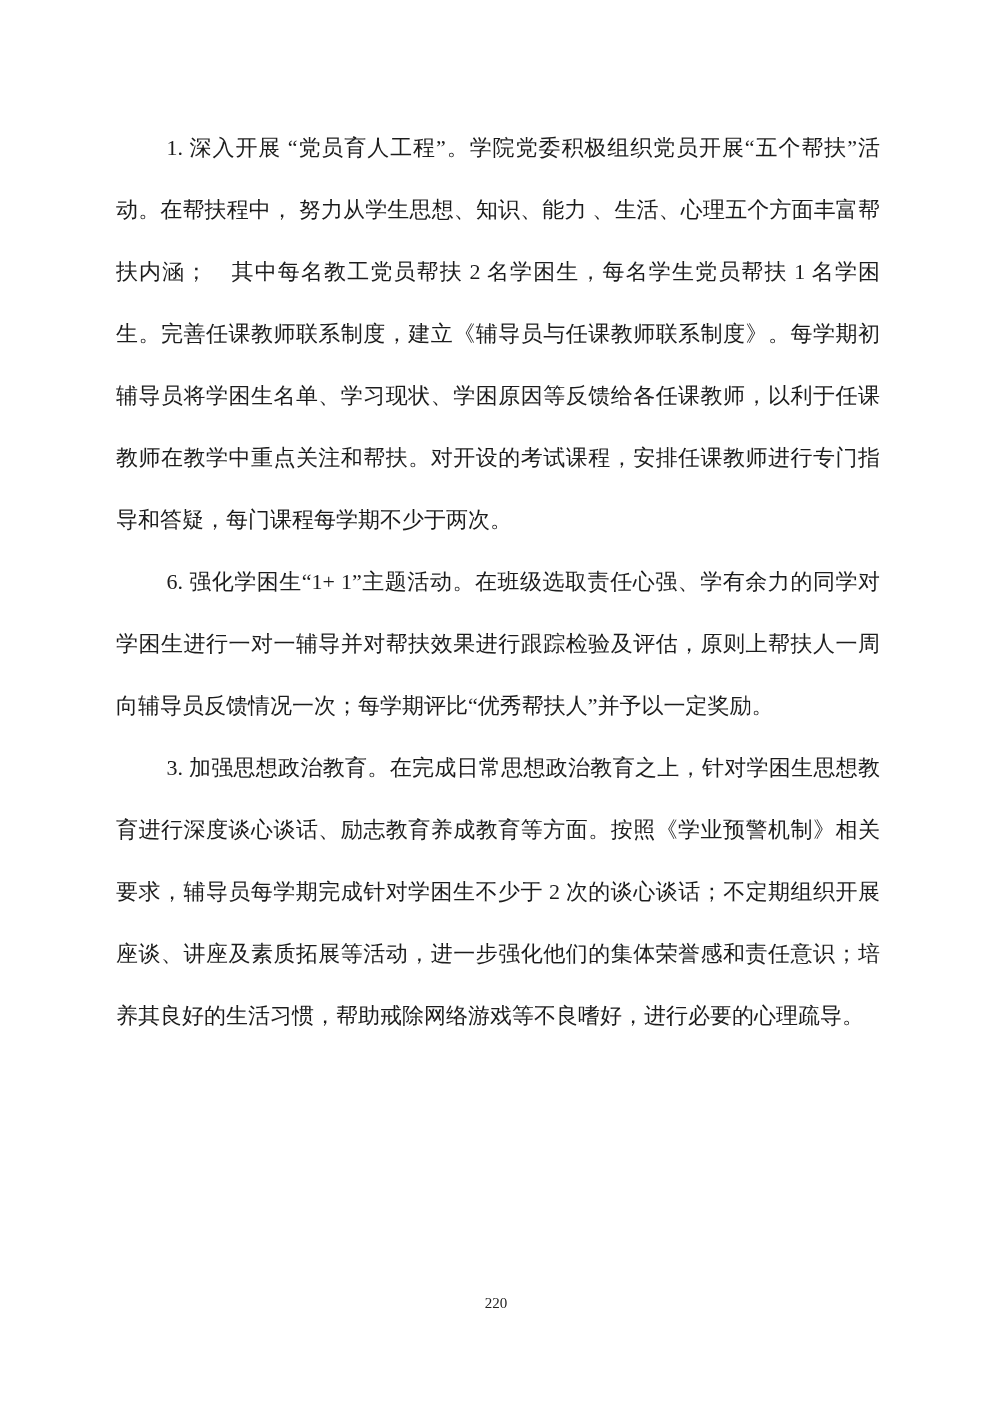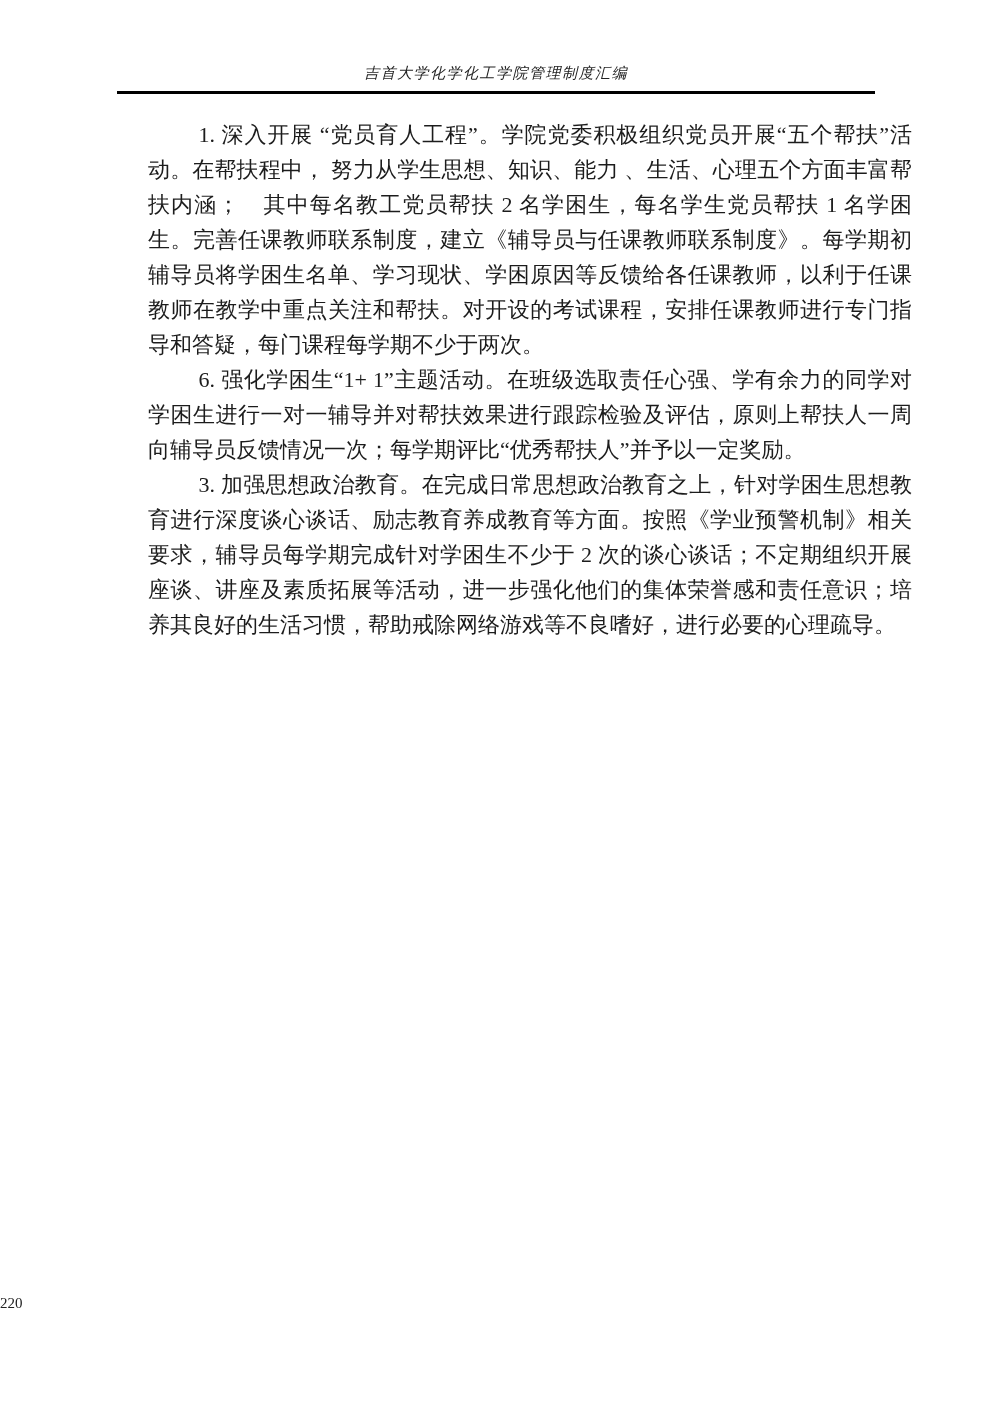--- a/index.html
+++ b/index.html
@@ -35,48 +35,43 @@
     width: 100%;
     height: 3px;
     background: #000000;
   }
   .doc-body {
     position: absolute;
     top: 117px;
     left: 116px;
     width: 764px;
     font-size: 22px;
-    line-height: 35px;
+    line-height: 62px;
     text-align: justify;
-    margin-left: 32px;
   }
   .doc-body p {
     margin: 0;
     padding: 0;
     text-indent: 2.3em;
   }
   .footer {
     position: absolute;
     top: 1295px;
     left: 0;
     width: 100%;
-    text-align: left;
+    text-align: center;
     font-size: 15px;
     color: #222222;
   }
 </style>
 </head>
 <body>
 
 <div class="page">
 
-  <div class="header">
-    <div class="header-title">吉首大学化学化工学院管理制度汇编</div>
-    <div class="header-rule"></div>
-  </div>
 
   <div class="doc-body">
     <p>1. 深入开展 “党员育人工程”。学院党委积极组织党员开展“五个帮扶”活动。在帮扶程中， 努力从学生思想、知识、能力 、生活、心理五个方面丰富帮扶内涵；　其中每名教工党员帮扶 2 名学困生，每名学生党员帮扶 1 名学困生。完善任课教师联系制度，建立《辅导员与任课教师联系制度》。每学期初辅导员将学困生名单、学习现状、学困原因等反馈给各任课教师，以利于任课教师在教学中重点关注和帮扶。对开设的考试课程，安排任课教师进行专门指导和答疑，每门课程每学期不少于两次。</p>
     <p>6. 强化学困生“1+ 1”主题活动。在班级选取责任心强、学有余力的同学对学困生进行一对一辅导并对帮扶效果进行跟踪检验及评估，原则上帮扶人一周向辅导员反馈情况一次；每学期评比“优秀帮扶人”并予以一定奖励。</p>
     <p>3. 加强思想政治教育。在完成日常思想政治教育之上，针对学困生思想教育进行深度谈心谈话、励志教育养成教育等方面。按照《学业预警机制》相关要求，辅导员每学期完成针对学困生不少于 2 次的谈心谈话；不定期组织开展座谈、讲座及素质拓展等活动，进一步强化他们的集体荣誉感和责任意识；培养其良好的生活习惯，帮助戒除网络游戏等不良嗜好，进行必要的心理疏导。</p>
   </div>
 
   <div class="footer">
     <span>220</span>
   </div>

